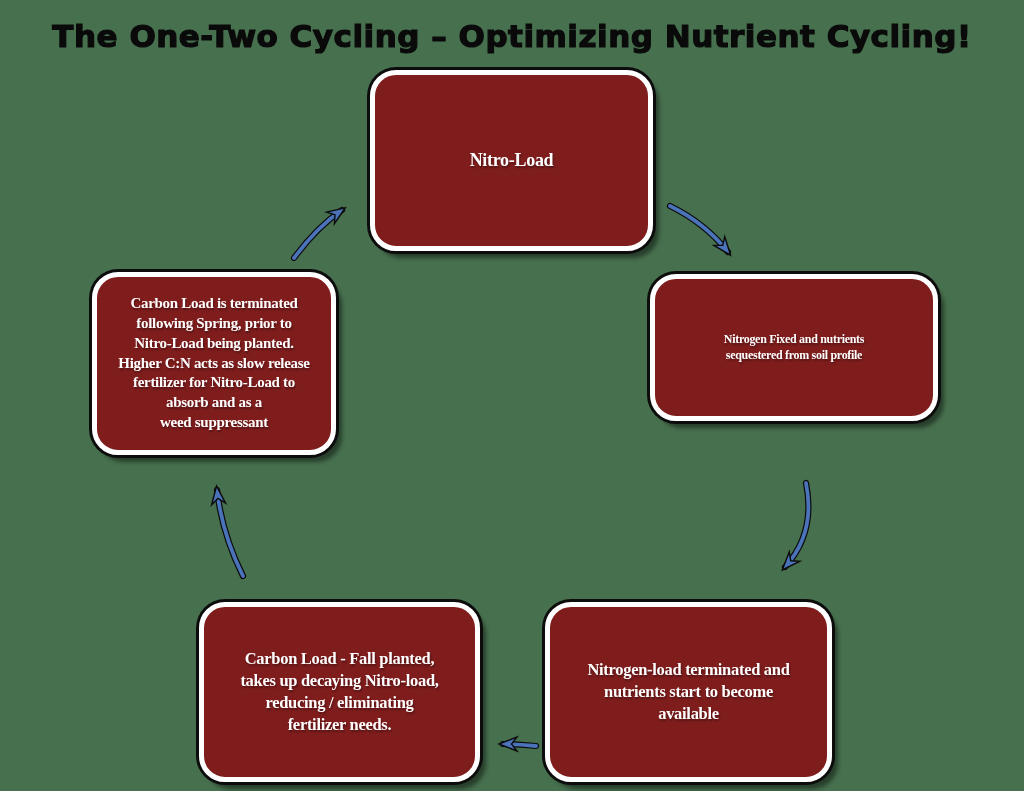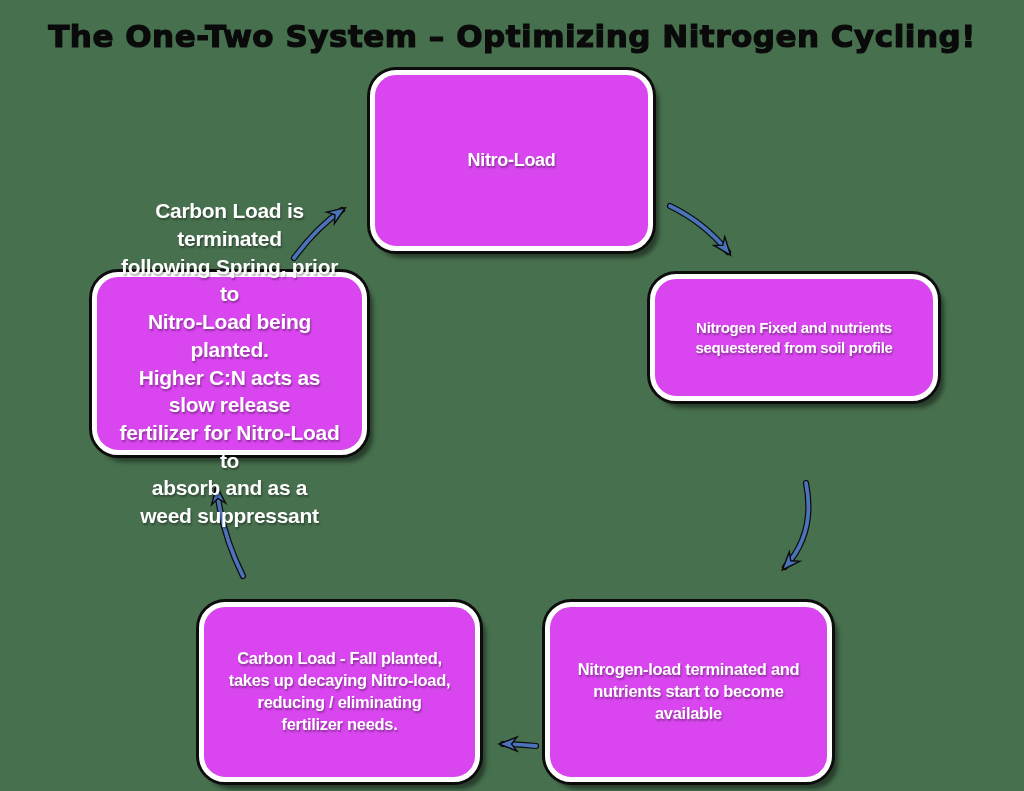--- a/index.html
+++ b/index.html
@@ -23,59 +23,60 @@
     font-weight: 900;
     letter-spacing: 0.5px;
     color: #0a0a0a;
     font-family: "DejaVu Sans", "Liberation Sans", sans-serif;
     -webkit-text-stroke: 1.2px #0a0a0a;
   }
 
   .node {
     position: absolute;
     box-sizing: border-box;
-    background: #d946ef;
+    background: #7f1d1d;
     border: 5px solid #ffffff;
     border-radius: 26px;
     box-shadow: 0 0 0 3px #0c0c0c, 6px 7px 4px rgba(0, 0, 0, 0.45);
     display: flex;
     align-items: center;
     justify-content: center;
     text-align: center;
     color: #ffffff;
     font-weight: bold;
     white-space: pre-line;
     line-height: 1.32;
     letter-spacing: -0.3px;
     padding: 10px 20px;
     text-shadow: 1px 2px 2px rgba(0, 0, 0, 0.35);
+    font-family: Liberation Serif, serif;
   }
 
   .node-top          { left: 370px; top: 70px;  width: 283px; height: 181px; font-size: 18px; }
-  .node-right        { left: 650px; top: 274px; width: 288px; height: 127px; font-size: 15px; }
-  .node-left         { left: 92px;  top: 272px; width: 275px; height: 183px; font-size: 21px; }
+  .node-right        { left: 650px; top: 274px; width: 288px; height: 147px; font-size: 12px; }
+  .node-left         { left: 92px;  top: 272px; width: 244px; height: 183px; font-size: 15px; }
   .node-bottom-right { left: 545px; top: 602px; width: 287px; height: 180px; font-size: 16.5px; }
   .node-bottom-left  { left: 199px; top: 602px; width: 281px; height: 180px; font-size: 16.5px; }
 
   .arrows {
     position: absolute;
     inset: 0;
     width: 100%;
     height: 100%;
     pointer-events: none;
   }
   .arrow-under { fill: none; stroke: #0c0c0c; stroke-width: 6.2; stroke-linecap: round; }
   .arrow-over  { fill: none; stroke: #4a73ba; stroke-width: 3.8; stroke-linecap: round; }
 </style>
 </head>
 <body>
 
 <div class="stage">
 
-  <div class="title">The One-Two System – Optimizing Nitrogen Cycling!</div>
+  <div class="title">The One-Two Cycling – Optimizing Nutrient Cycling!</div>
 
   <svg class="arrows" viewBox="0 0 1024 791" xmlns="http://www.w3.org/2000/svg">
     <defs>
       <marker id="arrowhead" markerUnits="userSpaceOnUse" markerWidth="24" markerHeight="20" refX="16" refY="9" orient="auto">
         <path d="M2,2 L20,9 L2,16 L7.5,9 Z" fill="#4a73ba" stroke="#0c0c0c" stroke-width="1.4"></path>
       </marker>
     </defs>
 
     <g>
       <path class="arrow-under" d="M 670 206 Q 705 223 728 252"></path>

